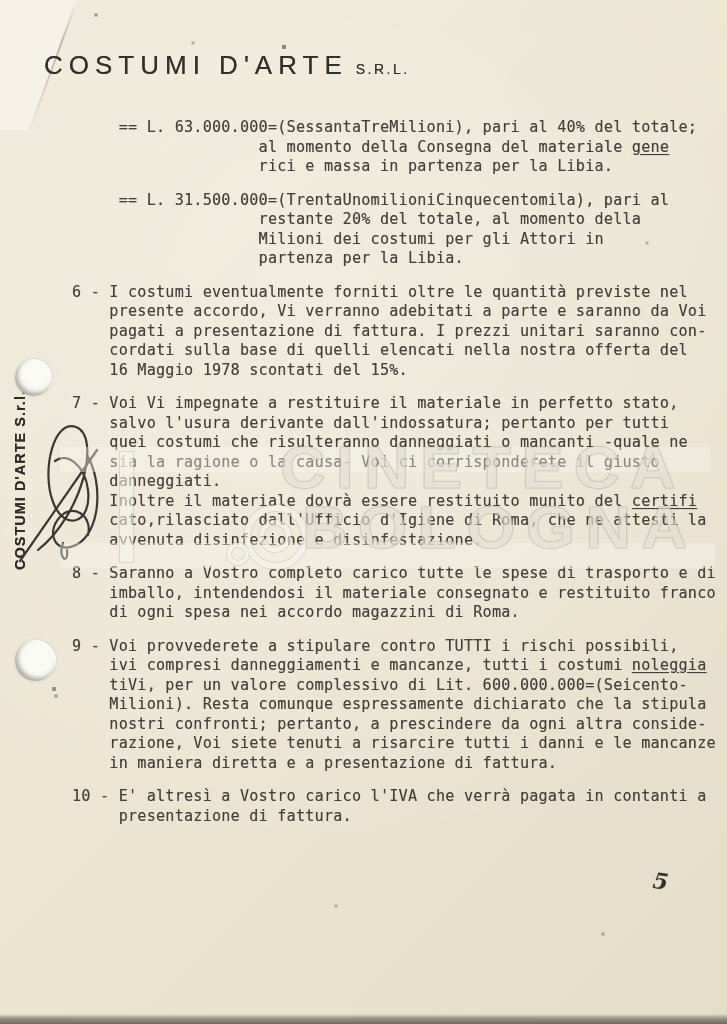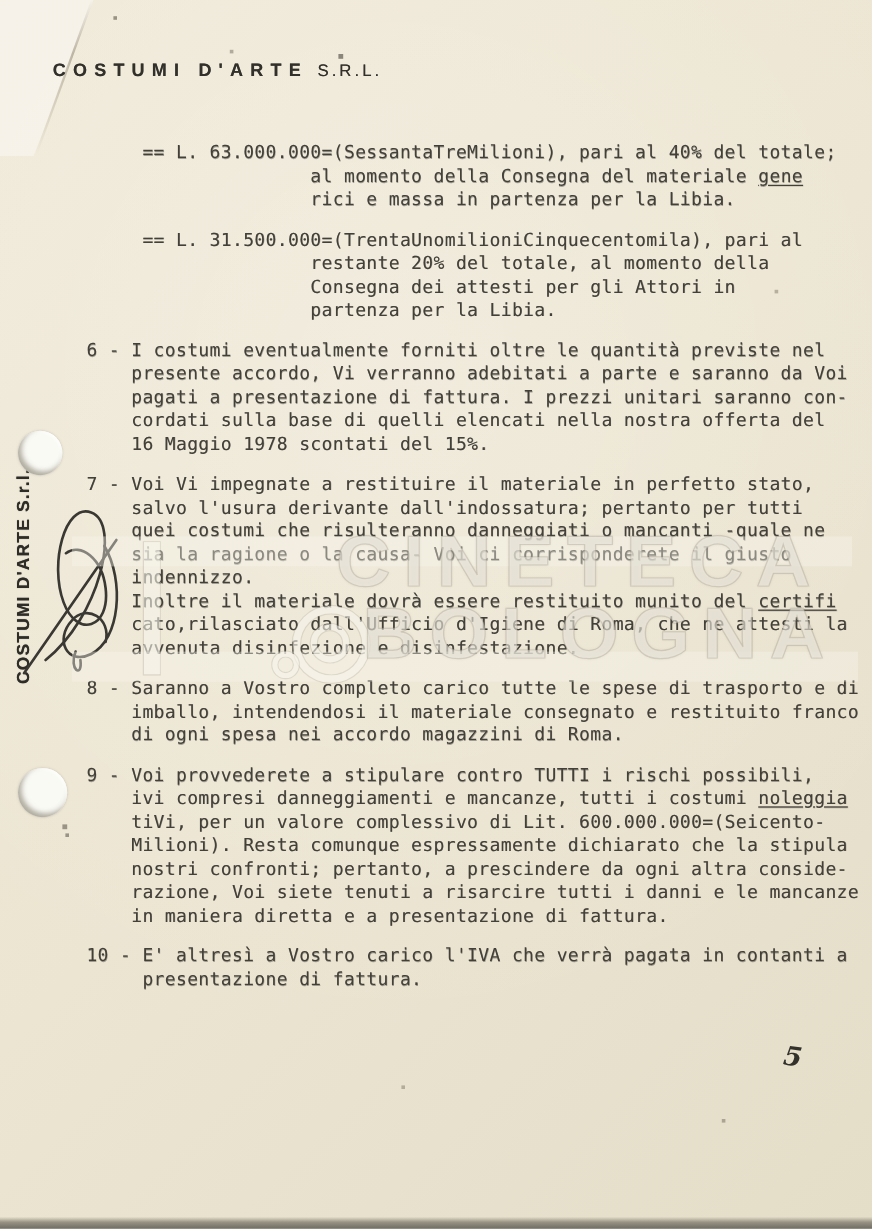--- a/index.html
+++ b/index.html
@@ -6,21 +6,21 @@
   .page{
     position:relative;width:727px;height:1024px;overflow:hidden;
     background:
       radial-gradient(120% 90% at 45% 30%, rgba(255,255,255,0.22), rgba(0,0,0,0) 62%),
       linear-gradient(135deg,#f0ead9 0%, #ece5d2 50%, #e4ddc8 100%);
     font-family:"DejaVu Sans Mono", monospace;
   }
   
   .header{position:absolute;left:44px;top:50px;color:#32302b;white-space:nowrap;
     font-family:"Liberation Sans", sans-serif;}
-  .company{font-size:15px;letter-spacing:6px;font-weight:700;text-shadow:0 0 .5px rgba(50,48,43,.7);text-align:center;}
+  .company{font-size:26px;letter-spacing:6px;font-weight:400;text-shadow:0 0 .5px rgba(50,48,43,.7);text-align:center;}
   .suffix{font-size:14px;letter-spacing:2.5px;margin-left:8px;font-weight:400;text-shadow:0 0 .5px rgba(50,48,43,.7);}
   
   .doc-body{position:absolute;left:72px;top:118px;width:662px;z-index:1;}
   .block{margin:0 0 14px 0;}
   .line{white-space:pre;font-size:15px;line-height:19.5px;letter-spacing:.3px;
     color:#43403a;text-shadow:0.3px 0.3px 0.3px rgba(67,64,58,.45);}
   .line .u{text-decoration:underline;text-underline-offset:2px;}
   
   .wm-band{position:absolute;background:rgba(247,244,236,.40);z-index:3;}
   .band1{left:60px;top:447px;width:650px;height:25px;}
@@ -84,36 +84,36 @@
 
   <div class="doc-body" id="doc-body">
       <div class="block">
         <div class="line"><span>     == L. 63.000.000=(SessantaTreMilioni), pari al 40% del totale;</span></div>
         <div class="line"><span>                    al momento della Consegna del materiale </span><span class="u">gene</span></div>
         <div class="line"><span>                    rici e massa in partenza per la Libia.</span></div>
       </div>
       <div class="block">
         <div class="line"><span>     == L. 31.500.000=(TrentaUnomilioniCinquecentomila), pari al</span></div>
         <div class="line"><span>                    restante 20% del totale, al momento della</span></div>
-        <div class="line"><span>                    Consegna dei attesti per gli Attori in</span></div>
+        <div class="line"><span>                    Milioni dei costumi per gli Attori in</span></div>
         <div class="line"><span>                    partenza per la Libia.</span></div>
       </div>
       <div class="block">
         <div class="line"><span>6 - I costumi eventualmente forniti oltre le quantità previste nel</span></div>
         <div class="line"><span>    presente accordo, Vi verranno adebitati a parte e saranno da Voi</span></div>
         <div class="line"><span>    pagati a presentazione di fattura. I prezzi unitari saranno con-</span></div>
         <div class="line"><span>    cordati sulla base di quelli elencati nella nostra offerta del</span></div>
         <div class="line"><span>    16 Maggio 1978 scontati del 15%.</span></div>
       </div>
       <div class="block">
         <div class="line"><span>7 - Voi Vi impegnate a restituire il materiale in perfetto stato,</span></div>
         <div class="line"><span>    salvo l'usura derivante dall'indossatura; pertanto per tutti</span></div>
         <div class="line"><span>    quei costumi che risulteranno danneggiati o mancanti -quale ne</span></div>
         <div class="line"><span>    sia la ragione o la causa- Voi ci corrisponderete il giusto</span></div>
-        <div class="line"><span>    indennizzo.</span></div>
+        <div class="line"><span>    danneggiati.</span></div>
         <div class="line"><span>    Inoltre il materiale dovrà essere restituito munito del </span><span class="u">certifi</span></div>
         <div class="line"><span>    cato,rilasciato dall'Ufficio d'Igiene di Roma, che ne attesti la</span></div>
         <div class="line"><span>    avvenuta disinfezione e disinfestazione.</span></div>
       </div>
       <div class="block">
         <div class="line"><span>8 - Saranno a Vostro completo carico tutte le spese di trasporto e di</span></div>
         <div class="line"><span>    imballo, intendendosi il materiale consegnato e restituito franco</span></div>
         <div class="line"><span>    di ogni spesa nei accordo magazzini di Roma.</span></div>
       </div>
       <div class="block">

